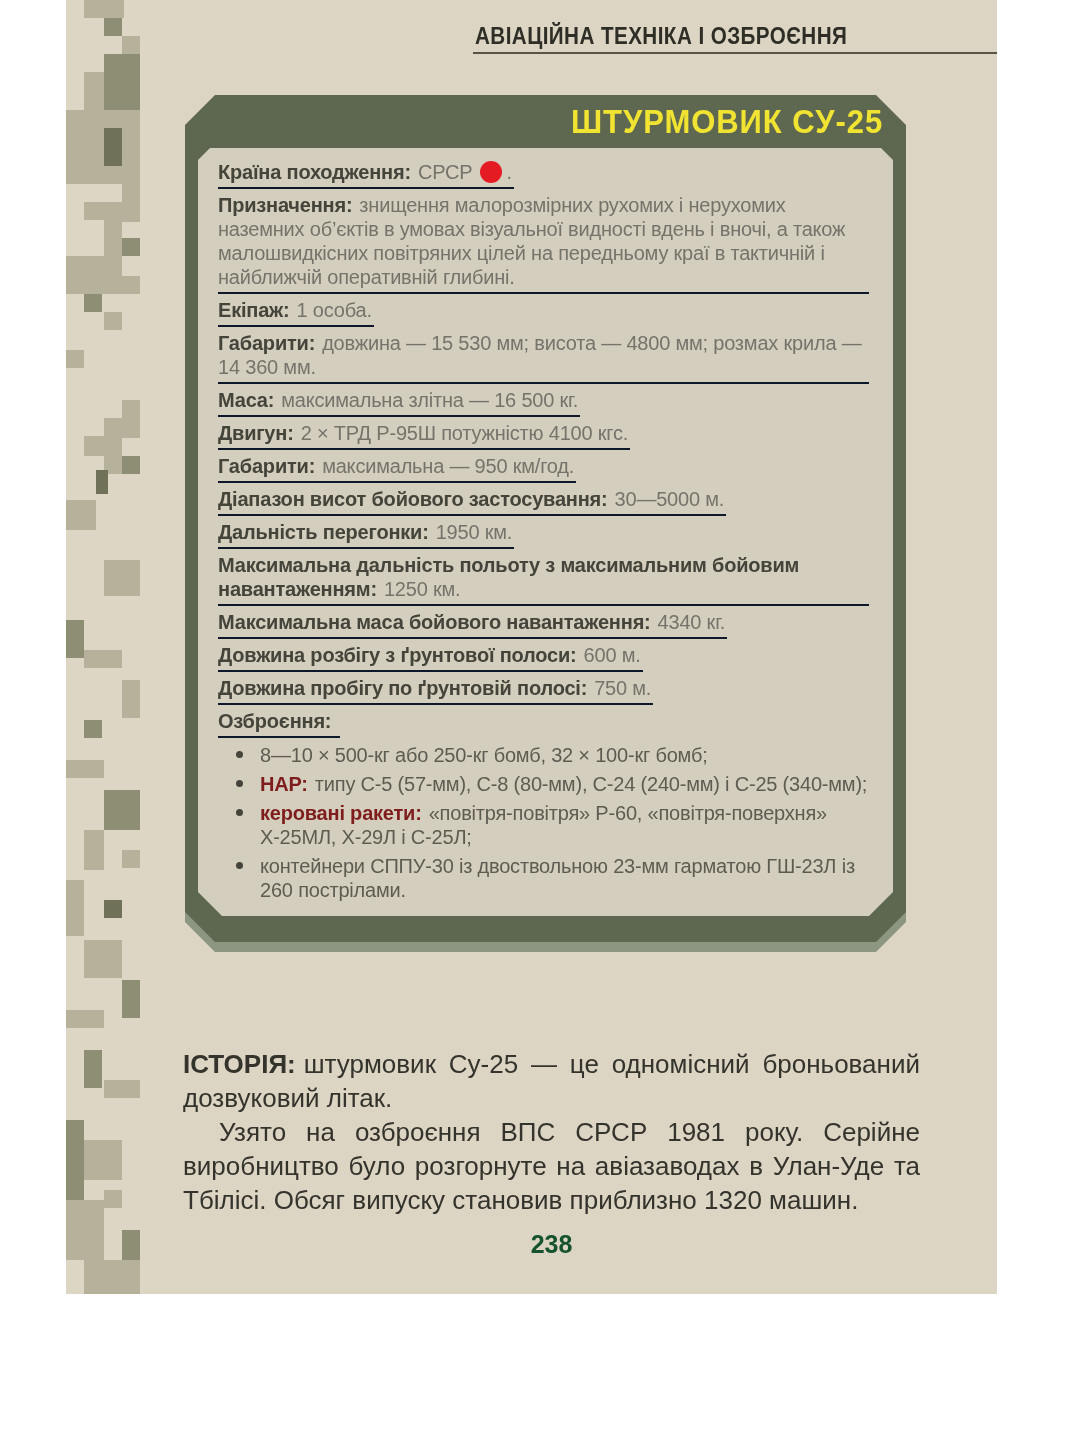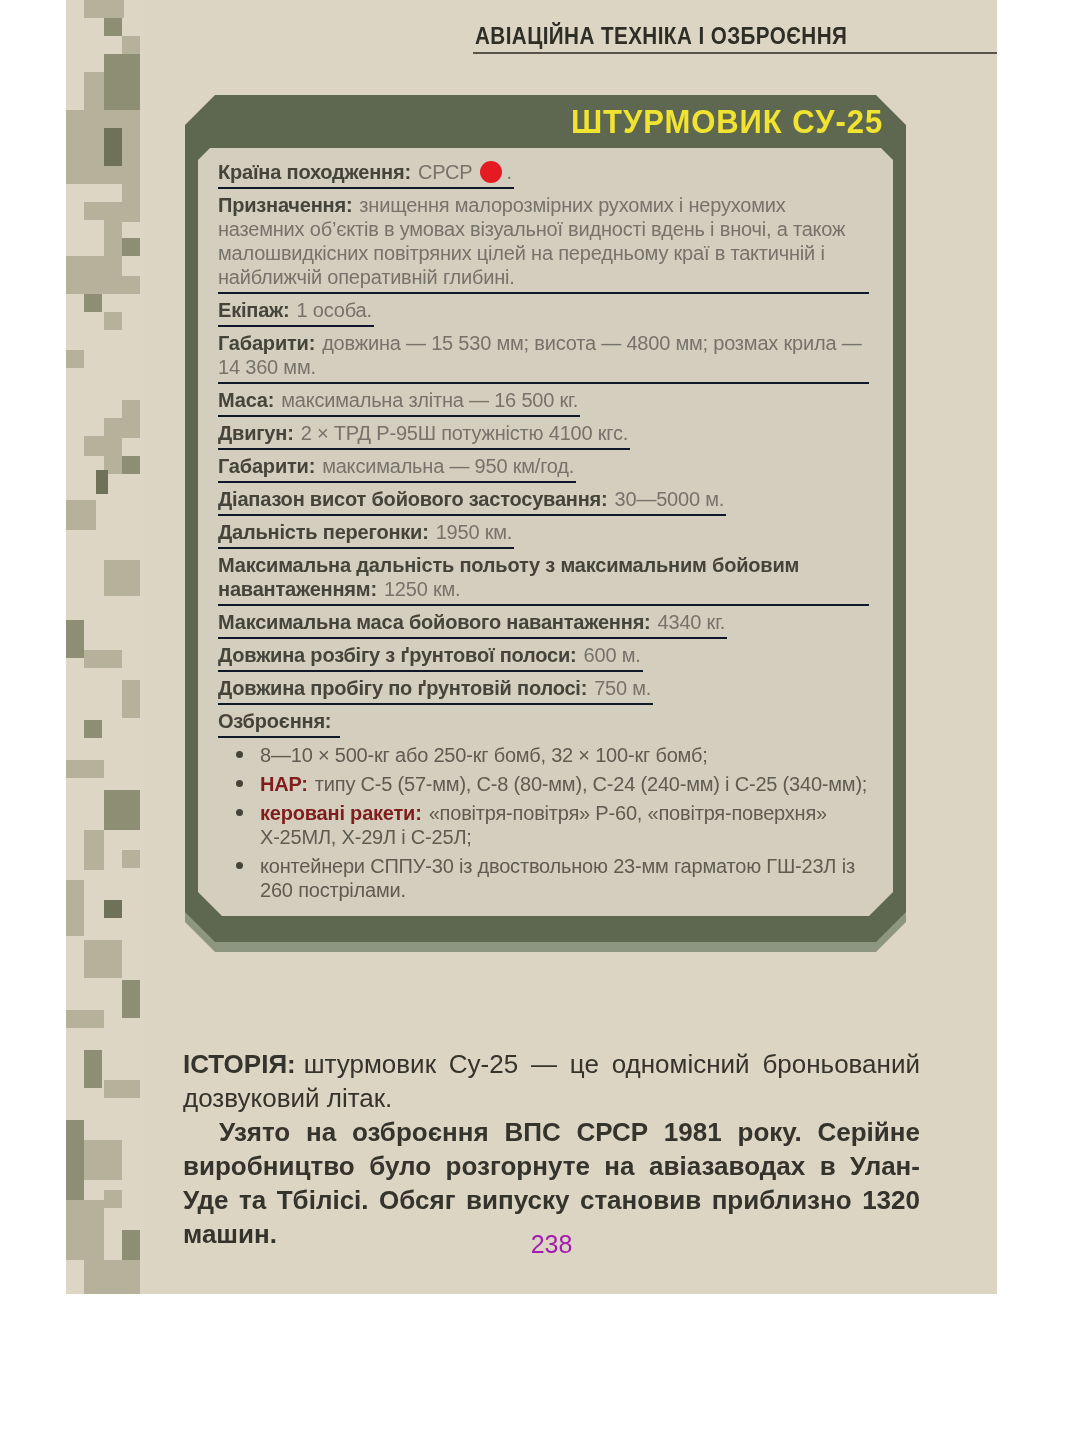--- a/index.html
+++ b/index.html
@@ -94,27 +94,27 @@
   }
   .bullet .lb{color:#7f1d1d;}
 
   
   .history{
     position:absolute;left:117px;top:1047px;width:737px;
     font-size:26px;line-height:34px;color:#34332c;
     text-align:justify;
   }
   .history p{margin:0;}
-  .history .h2{text-indent:36px;font-weight:bold;}
+  .history .h2{text-indent:36px;}
   .hlb{font-weight:bold;margin-right:8px;}
 
   .page-number{
     position:absolute;left:117px;top:1230px;width:737px;
     text-align:center;
-    font-weight:normal;font-size:25px;color:#a21caf;
+    font-weight:bold;font-size:25px;color:#14532d;
   }
 
   .c2{fill:#b5b19b;} .c3{fill:#8e8e74;} .c4{fill:#6f7158;}
 </style>
 </head>
 <body>
 
 <div class="canvas">
   <div class="page">
 

